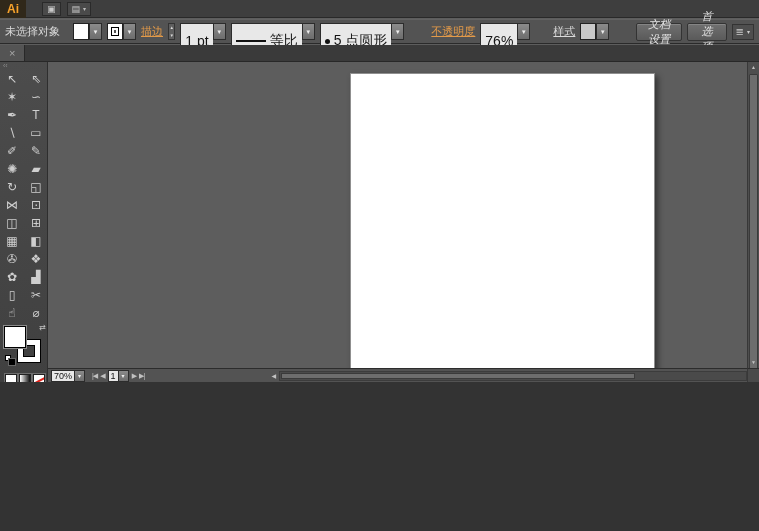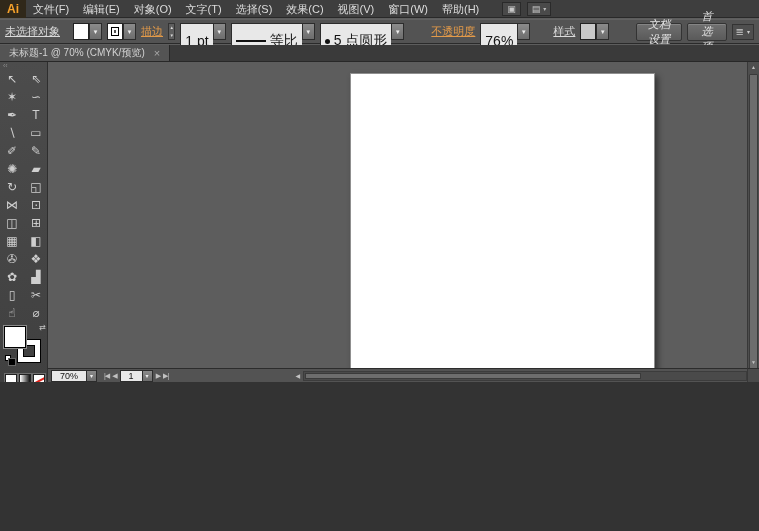--- a/index.html
+++ b/index.html
@@ -17,21 +17,21 @@
   .menu-item { padding:0 7px; line-height:18px; color:#dcdcdc; cursor:default; white-space:nowrap; }
   .mb-icons { margin-left:16px; display:flex; gap:6px; align-items:center; }
   .mb-icon { height:14px; padding:0 4px; border:1px solid #2a2a2a; background:#4a4a4a;
              color:#c9c9c9; font-size:9px; display:flex; align-items:center; gap:3px; }
   .mb-icon .dd { font-size:6px; color:#bbb; }
 
   
   .controlbar { position:absolute; top:19px; left:0; right:0; height:25px; background:#535353;
                 border-top:1px solid #616161; border-bottom:1px solid #2a2a2a;
                 display:flex; align-items:center; padding:0 5px; gap:5px; }
-  .cb-status { color:#dadada; margin-right:8px; white-space:nowrap;text-decoration:underline; }
+  .cb-status { color:#dadada; margin-right:8px; white-space:nowrap; }
   .cb-label { color:#dadada; margin-left:18px; white-space:nowrap;text-decoration:underline; }
   .combo { display:inline-flex; align-items:stretch; height:17px; }
   .field { background:#e8e8e8; color:#141414; border:1px solid #2c2c2c; border-right:none;
            padding:17px 4px; display:inline-flex; align-items:center; gap:4px; font-size:14px;
            white-space:nowrap; }
   .dd-btn { width:13px; background:linear-gradient(#8b8b8b,#6d6d6d); border:1px solid #2c2c2c;
             color:#eee; font-size:7px; display:flex; align-items:center; justify-content:center; }
   .swatch { width:16px; background:#fff; border:1px solid #222; position:relative; }
   .swatch.stroke::after { content:""; position:absolute; inset:3px; background:#535353;
                           border:1px solid #000; box-shadow:0 0 0 2px #fff inset; }
@@ -101,60 +101,40 @@
             text-align:center; line-height:11px; display:block; }
   .varrow.up { top:0; } .varrow.dn { bottom:0; }
   .vthumb { position:absolute; left:1px; top:12px; width:9px; height:355px; background:#6d6d6d;
             border:1px solid #3a3a3a; border-radius:1px; display:block; }
 
   
   .statusbar { position:absolute; left:48px; right:0; bottom:0; height:14px; background:#535353;
                border-top:1px solid #2c2c2c; display:flex; align-items:center; padding:0 1px 0 3px;
                font-size:10px; }
   .statusbar .combo { height:12px; }
-  .statusbar .field { font-size:9px; padding:0 8px; height:12px; }
+  .statusbar .field { font-size:9px; padding:0 2px; height:12px; }
   .statusbar .dd-btn { width:11px; font-size:6px; }
   .nav { display:flex; align-items:center; gap:3px; margin-left:7px; }
   .navbtn { color:#c0c0c0; font-size:7px; line-height:12px; letter-spacing:-1px; }
   .status-text { color:#cccccc; margin-left:58px; white-space:nowrap;margin-top:33px; }
   .hscroll { flex:1; display:flex; align-items:center; margin-left:26px; height:12px; }
   .harrow { width:11px; text-align:center; font-size:6px; color:#c2c2c2; }
   .htrack { flex:1; position:relative; height:10px; background:#4a4a4a; border:1px solid #3c3c3c; }
   .hthumb { position:absolute; left:1px; top:1px; bottom:1px; width:76%; background:#6d6d6d;
             border:1px solid #3a3a3a; display:block; }
   .corner { position:absolute; right:0; bottom:0; width:12px; height:14px; background:#4a4a4a;
             border-top:1px solid #2c2c2c; border-left:1px solid #383838; }
 </style>
 </head>
 <body>
 
 <div class="app">
 
   <div class="menubar">
     <div class="logo">Ai</div>
-    <div class="menus">
-
-        <span class="menu-item">文件(F)</span>
-
-        <span class="menu-item">编辑(E)</span>
-
-        <span class="menu-item">对象(O)</span>
-
-        <span class="menu-item">文字(T)</span>
-
-        <span class="menu-item">选择(S)</span>
-
-        <span class="menu-item">效果(C)</span>
-
-        <span class="menu-item">视图(V)</span>
-
-        <span class="menu-item">窗口(W)</span>
-
-        <span class="menu-item">帮助(H)</span>
-      </div>
     <div class="mb-icons">
       <span class="mb-icon">
         <span>▣</span>
       </span>
       <span class="mb-icon">
         <span>▤</span>
         <span class="dd">▾</span>
       </span>
     </div>
   </div>
@@ -215,21 +195,20 @@
     <button class="btn">首选项</button>
 
     <span class="iconcombo">
       <span>≣</span>
       <span class="dd">▾</span>
     </span>
   </div>
 
   <div class="tabbar">
     <div class="tab">
-      <span>未标题-1 @ 70% (CMYK/预览)</span>
       <span class="tab-close">×</span>
     </div>
   </div>
 
   <div class="toolbar">
     <div class="tb-head">‹‹</div>
     <div class="tools">
 
         <span class="tool">↖</span>
 

